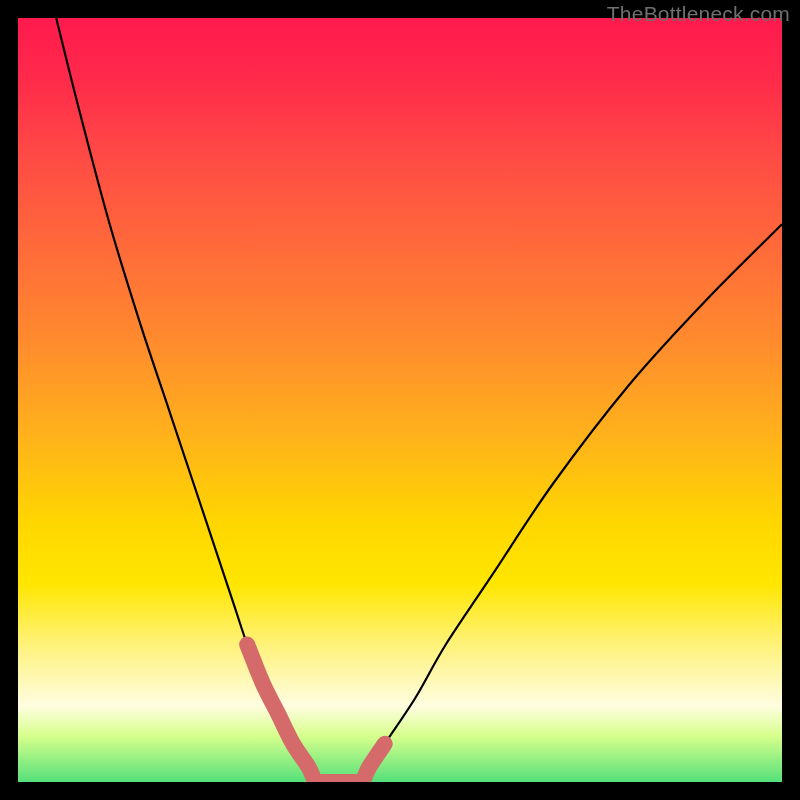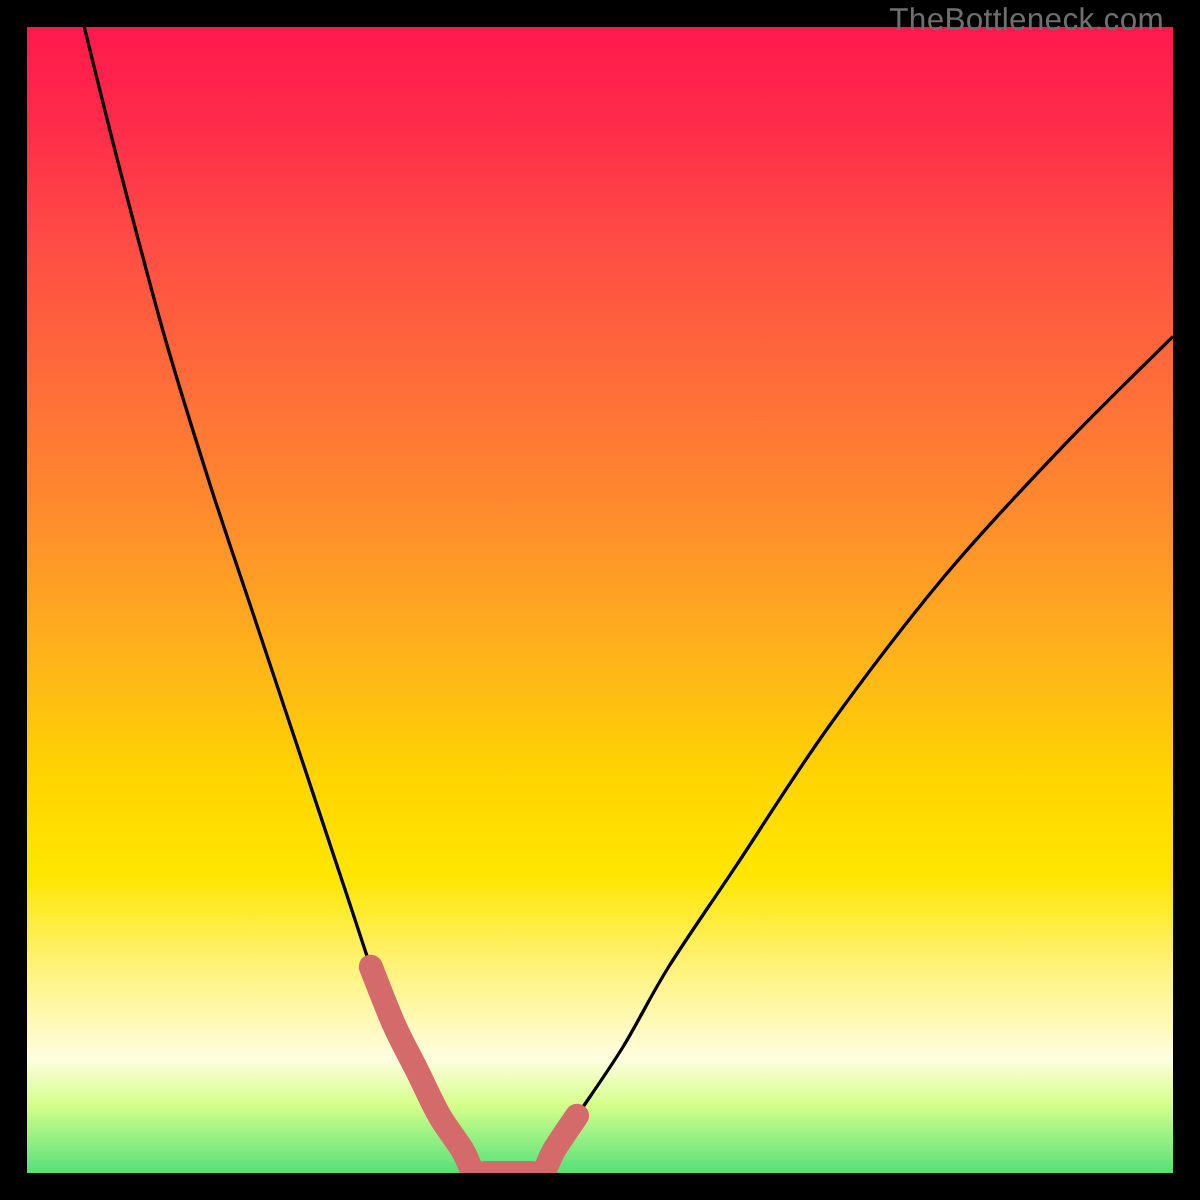--- a/index.html
+++ b/index.html
@@ -51,21 +51,21 @@
   svg.curves {
     position: absolute;
     left: 0;
     top: 0;
     width: 764px;
     height: 764px;
   }
   .watermark {
     position: absolute;
     top: 2px;
-    right: 24px;
+    right: 10px;
     color: #6f6f6f;
     font-size: 21px;
     letter-spacing: 0.2px;
     user-select: none;
   }
 </style>
 </head>
 <body>
 
 <div class="frame">

